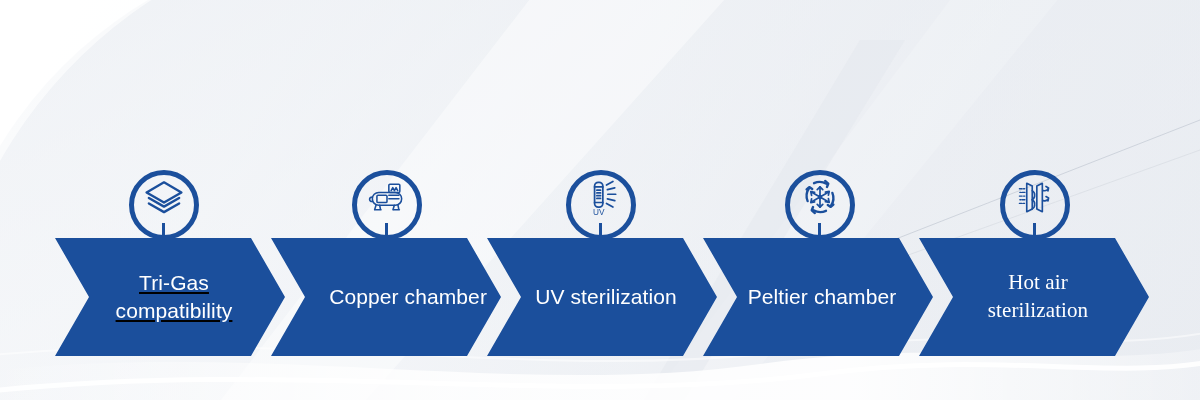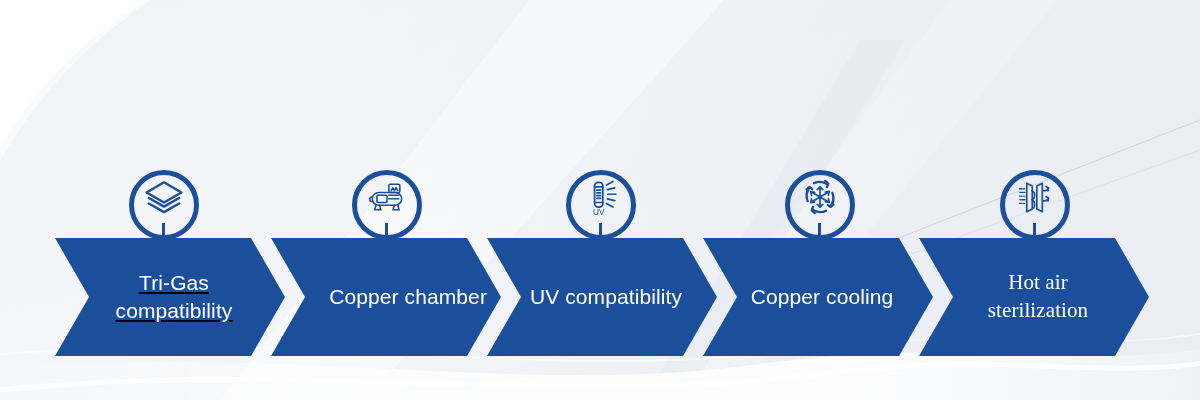--- a/index.html
+++ b/index.html
@@ -176,21 +176,21 @@
             <rect x="17" y="8" width="9" height="27" rx="4"></rect>
             <path d="M17 13 h9 M17 30 h9"></path>
             <path d="M19.5 16.5 h4 M19.5 19.5 h4 M19.5 22.5 h4 M19.5 25.5 h4"></path>
             <path d="M30 11 l7 -4 M31 16 l8 -2 M31.5 21 l8.5 0 M31 26 l8 2 M30 31 l7 4"></path>
             <text x="21.5" y="44" font-size="9" font-family="'Liberation Sans', sans-serif" fill="#1b4f9c" stroke="none" text-anchor="middle">UV</text>
           </svg>
         </span>
       </div>
       <div class="stem" style="left:599px;"></div>
       <div class="chev notched" style="left:487px; width:230px;">
-        <div class="chev-label">UV compatibility</div>
+        <div class="chev-label">UV sterilization</div>
       </div>
     </div>
 
     <div class="step">
       <div class="badge" style="left:785px;">
         <span>
           <svg width="44" height="44" viewBox="0 0 48 48" fill="none" stroke="#1b4f9c" stroke-width="2.2" stroke-linejoin="round" stroke-linecap="round">
 
             <g stroke-width="1.9">
               <path d="M24 13 V35 M14.5 18.5 L33.5 29.5 M33.5 18.5 L14.5 29.5"></path>
@@ -206,21 +206,21 @@
             <path d="M9.4 15.8 l2.9 -2.6 3.2 2.1" stroke-width="2.6"></path>
             <path d="M17.5 8.9 A15 15 0 0 1 31 9.5" stroke-width="2.6"></path>
             <path d="M29.6 6.5 l3.4 3 -1.4 3.6" stroke-width="2.6"></path>
             <path d="M30.5 39.1 A15 15 0 0 1 17 38.5" stroke-width="2.6"></path>
             <path d="M18.4 41.5 l-3.4 -3 1.4 -3.6" stroke-width="2.6"></path>
           </svg>
         </span>
       </div>
       <div class="stem" style="left:818px;"></div>
       <div class="chev notched" style="left:703px; width:230px;">
-        <div class="chev-label">Copper cooling</div>
+        <div class="chev-label">Peltier chamber</div>
       </div>
     </div>
 
     <div class="step">
       <div class="badge" style="left:1000px;">
         <span>
           <svg width="44" height="44" viewBox="0 0 48 48" fill="none" stroke="#1b4f9c" stroke-width="1.8" stroke-linejoin="round" stroke-linecap="round">
 
             <path d="M15 9 L21 12 V37 L15 40 Z"></path>
 

